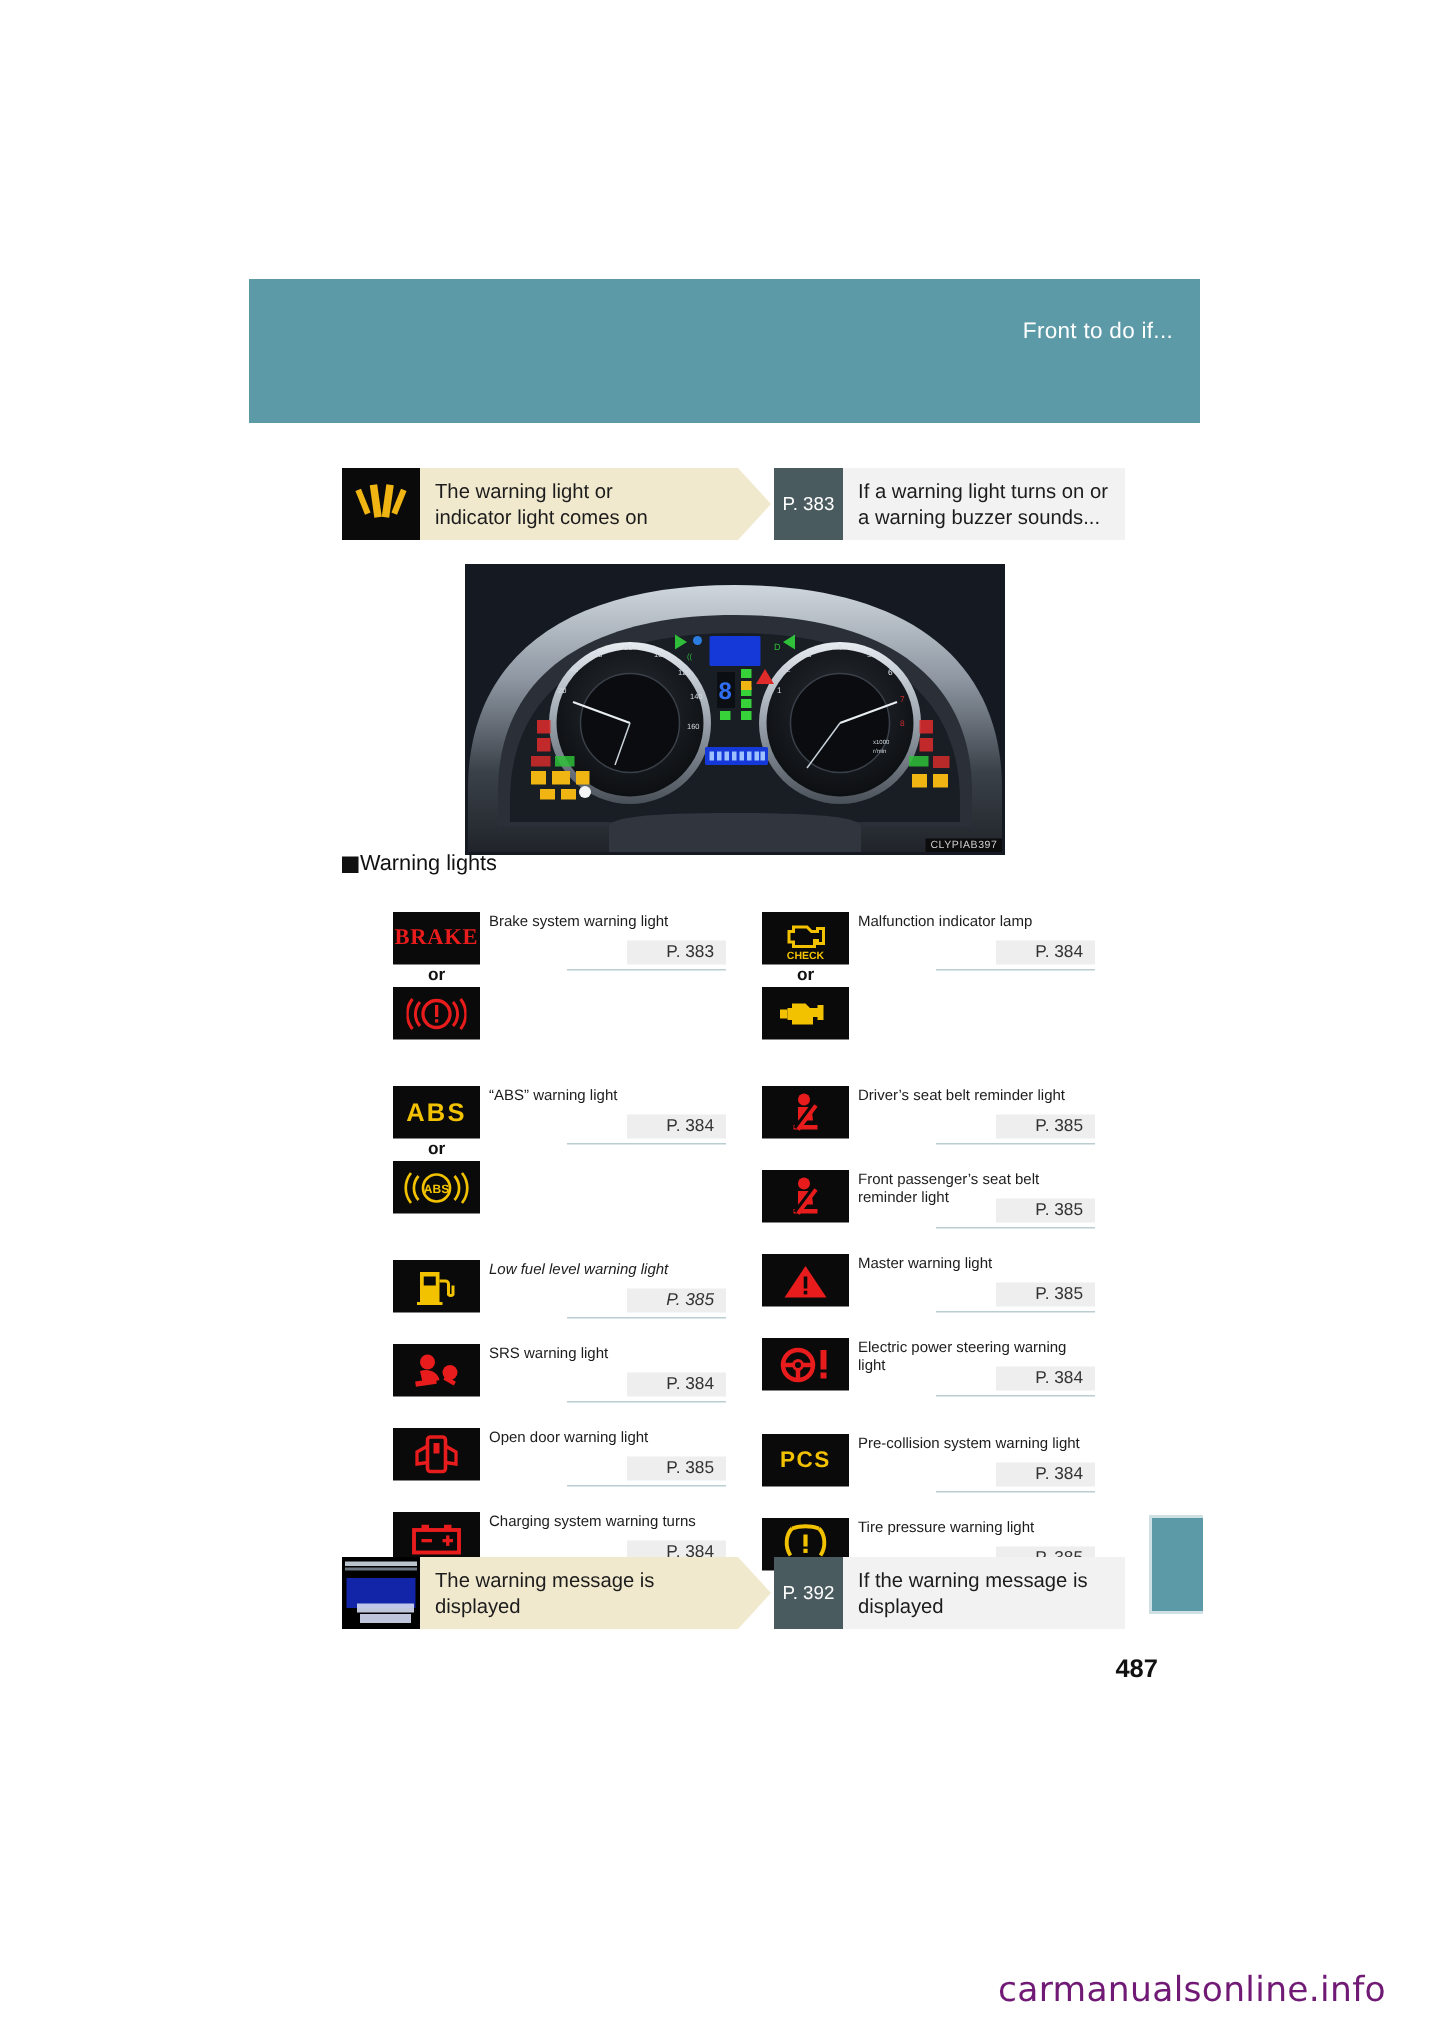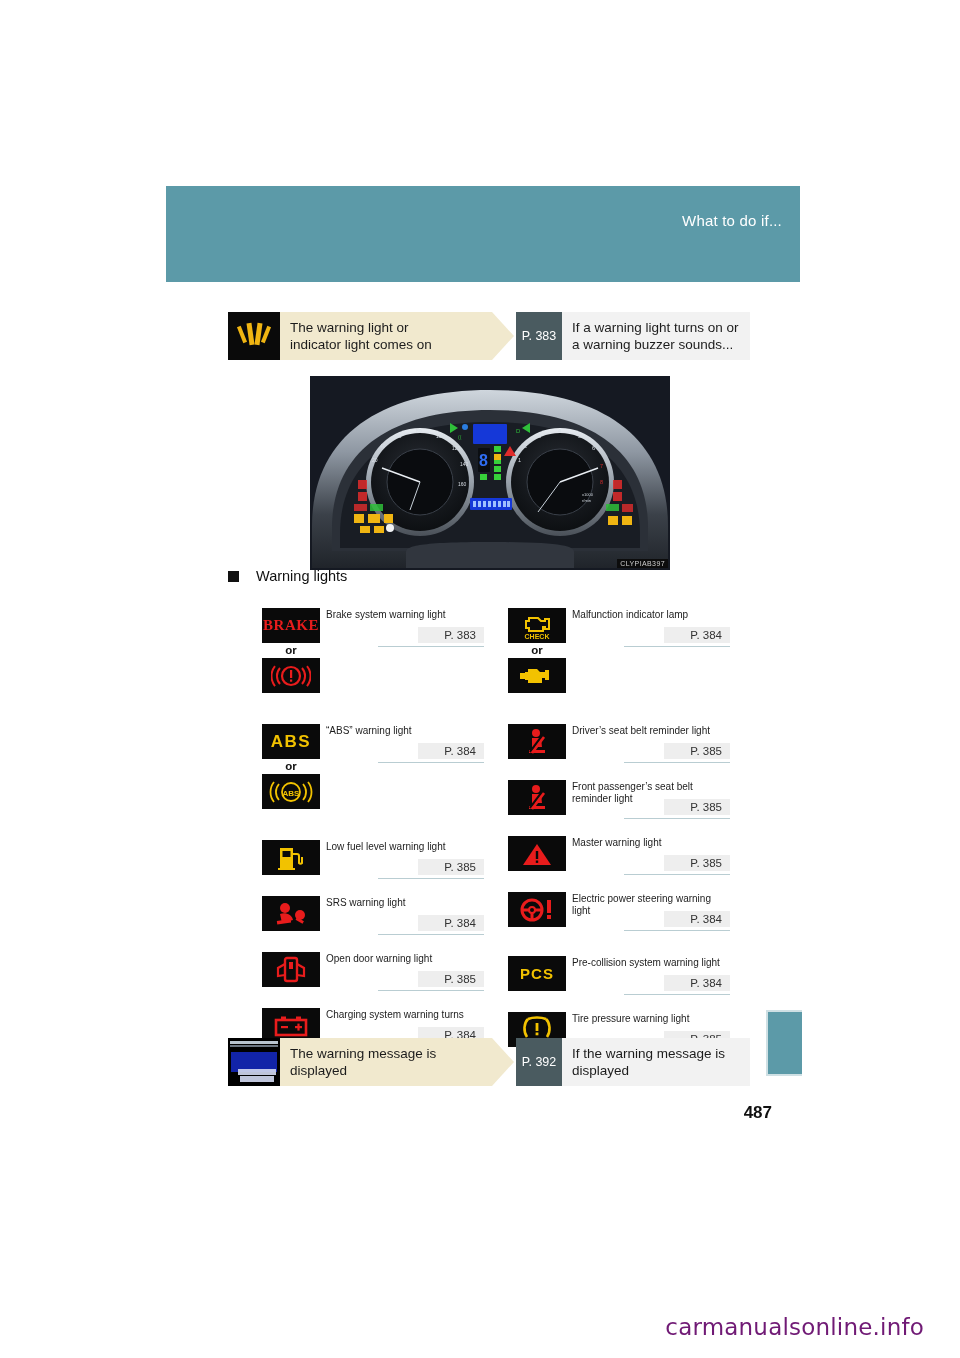--- a/index.html
+++ b/index.html
@@ -73,21 +73,21 @@
     background:#0c0e12;overflow:hidden;
   }
   .photo .caption{
     position:absolute;right:2px;bottom:2px;background:#0c0c0c;color:#cfcfcf;
     font-size:7px;letter-spacing:.4px;padding:1px 3px;font-family:"Liberation Sans",sans-serif;
   }
 
   
   .sec-head{
     position:absolute;left:228px;top:568px;font-size:14.5px;color:#111;
-    display:flex;align-items:center;gap:17px;
+    display:flex;align-items:center;gap:1px;
   }
   .sec-head .sq{display:inline-block;width:11px;height:11px;background:#111;}
 
   
   .col{position:absolute;top:608px;width:222px;}
   .col-left{left:262px;}
   .col-right{left:508px;}
 
   .wrow{position:relative;margin-bottom:12px;}
   .wrow .icons{position:absolute;left:0;top:0;width:58px;}
@@ -129,21 +129,21 @@
     position:absolute;right:36px;bottom:18px;font-size:23px;color:#701a75;
     font-family:"DejaVu Sans", sans-serif;letter-spacing:.2px;
   }
 </style>
 </head>
 <body>
 
 <div class="page">
 
   <div class="header-bar">
-    <div class="header-title">What to do if...</div>
+    <div class="header-title">Front to do if...</div>
   </div>
 
   <div class="banner" id="topBanner" style="left:228px;top:312px;width:522px;">
     <div class="thumb">
       <div class="flare">
         <i style="left:12px;top:14px;width:4px;height:17px;transform:rotate(-22deg);"></i>
         <i style="left:20px;top:11px;width:5px;height:22px;transform:rotate(-8deg);"></i>
         <i style="left:28px;top:11px;width:5px;height:22px;transform:rotate(8deg);"></i>
         <i style="left:36px;top:14px;width:4px;height:17px;transform:rotate(22deg);"></i>
       </div>
@@ -327,21 +327,21 @@
           </svg>
         </div>
       </div>
       <div class="body">
         <div class="label">“ABS” warning light</div>
         <div class="pref">P. 384</div>
         <div class="rule"></div>
       </div>
     </div>
 
-    <div class="wrow" style="height:44px;margin-top:8px;">
+    <div class="wrow" style="height:44px;margin-top:8px;font-style:italic;">
       <div class="icons">
         <div class="ibox">
           <svg width="34" height="26" viewBox="0 0 34 26">
             <rect x="6" y="3" width="13" height="20" fill="#f2c200"></rect>
             <rect x="8.5" y="6" width="8" height="6" fill="#0a0a0a"></rect>
             <path d="M19 9 h4 a2 2 0 0 1 2 2 v7 a2 2 0 0 0 3 0 v-6" fill="none" stroke="#f2c200" stroke-width="2"></path>
             <rect x="4" y="23" width="17" height="2" fill="#f2c200"></rect>
           </svg>
         </div>
       </div>

